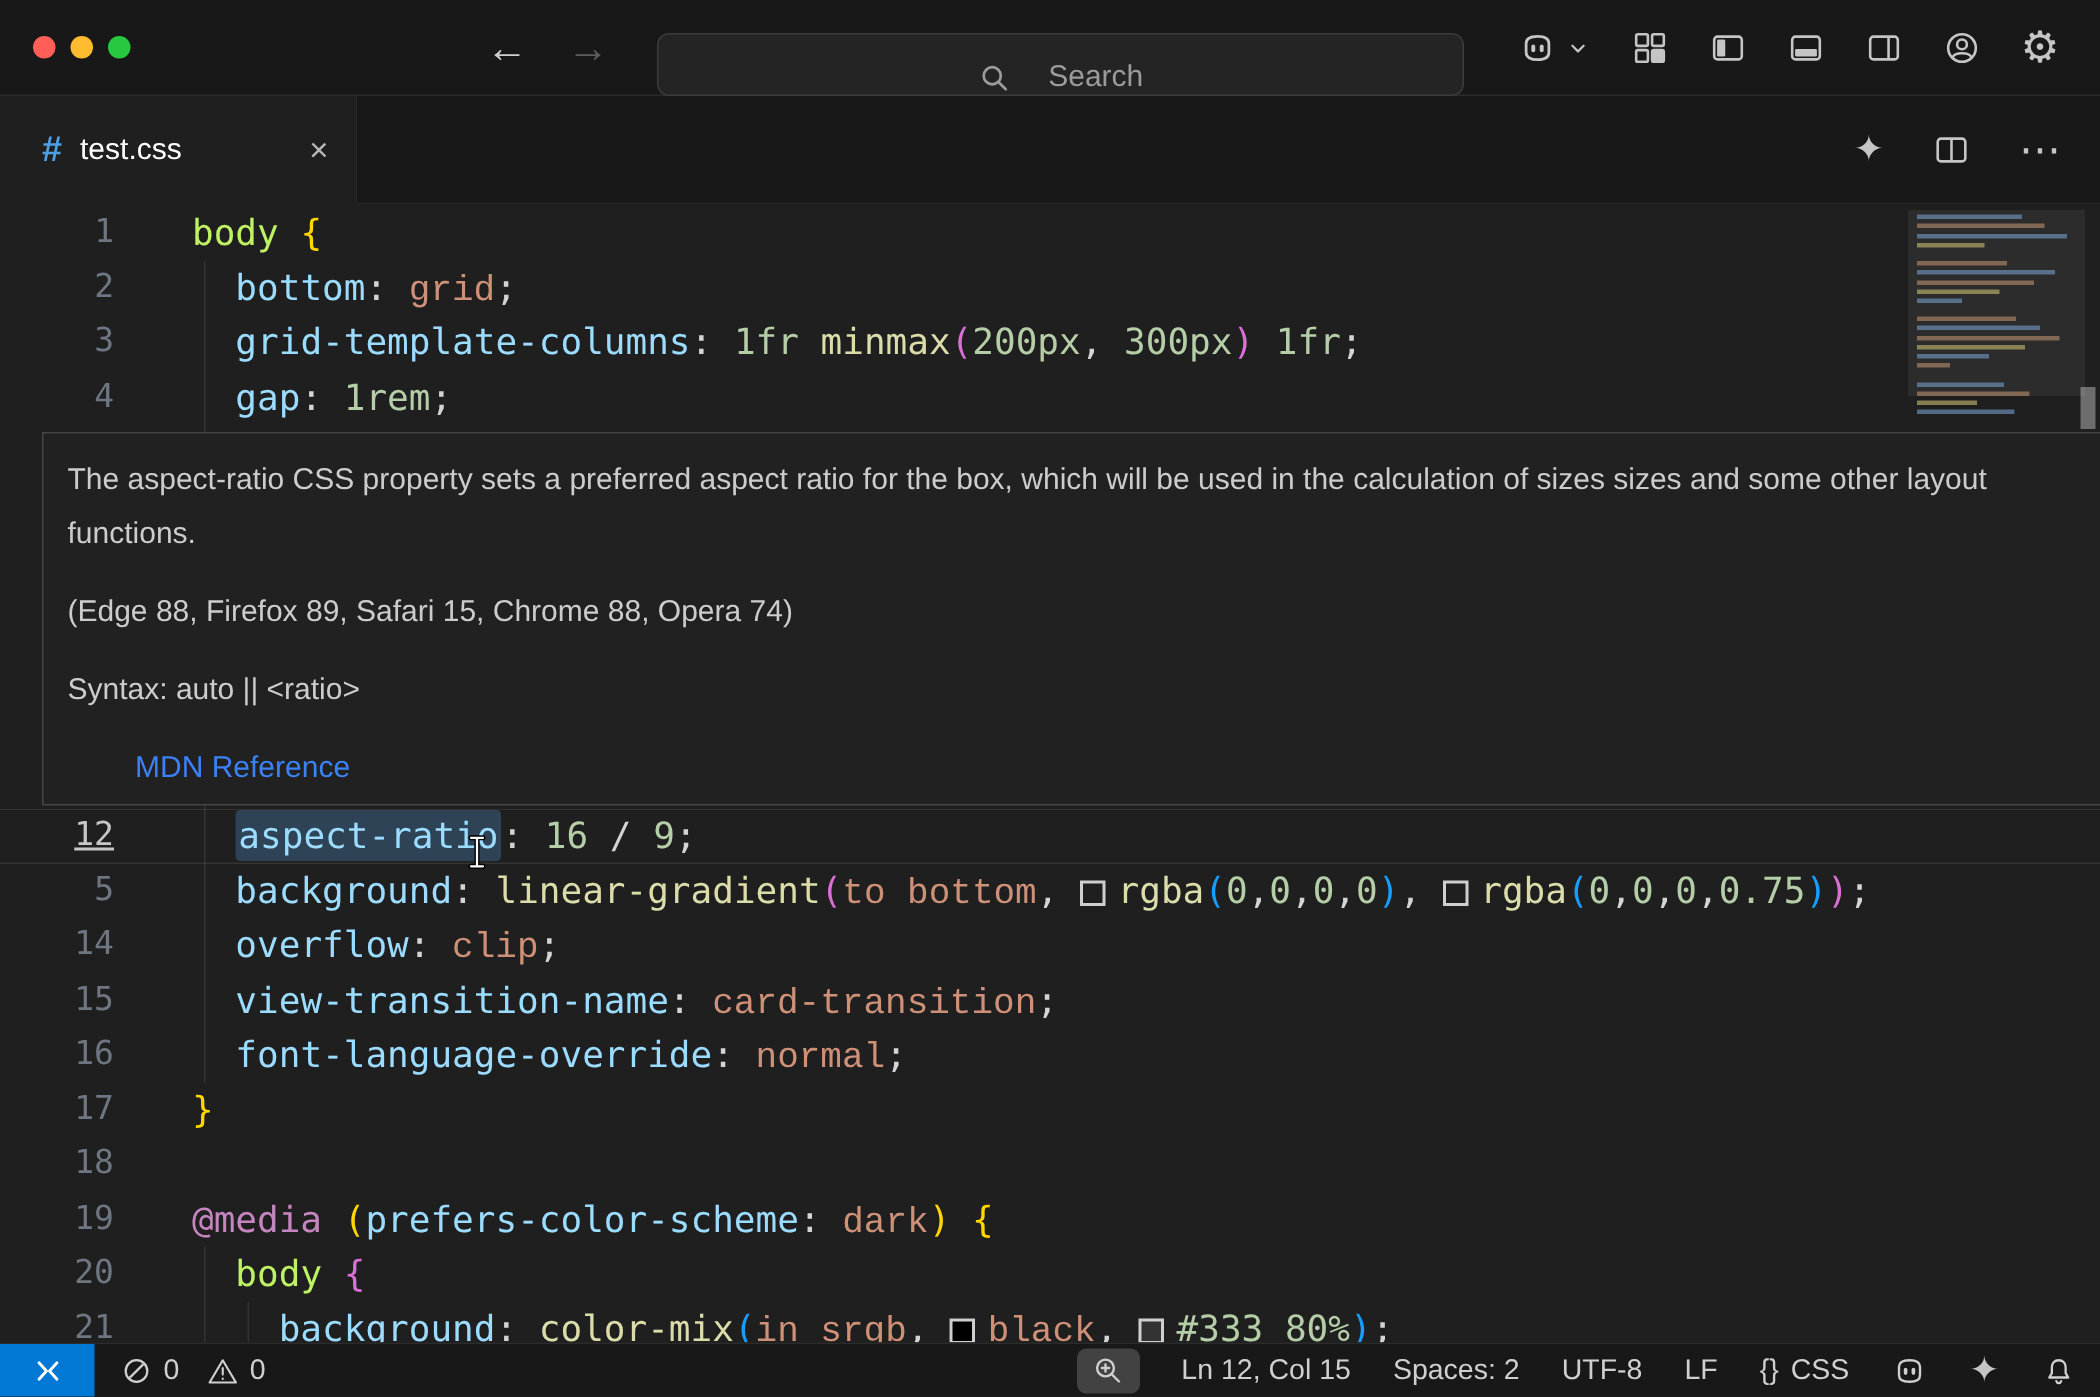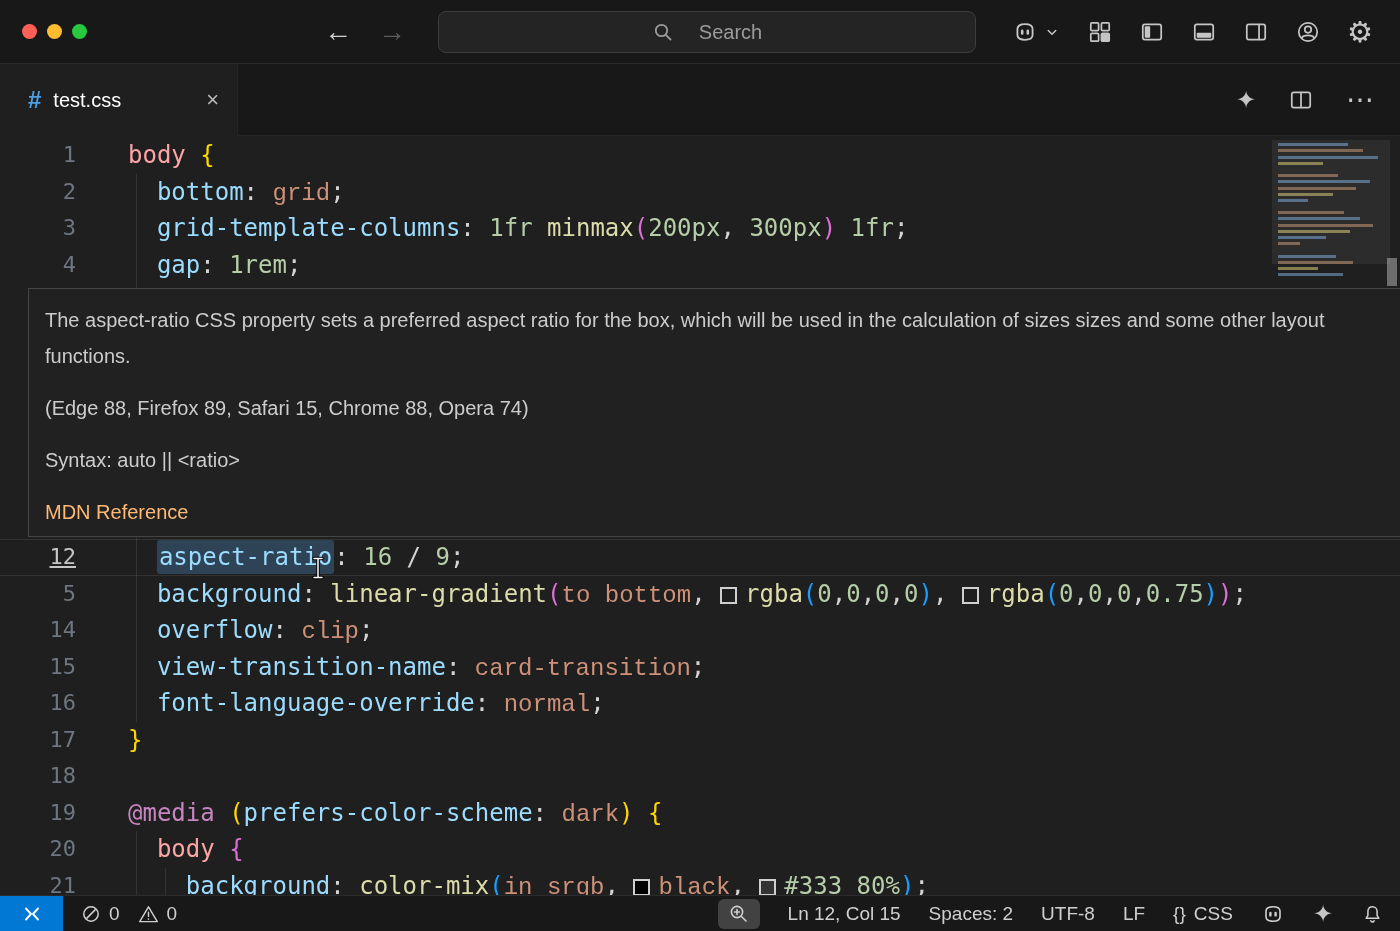--- a/index.html
+++ b/index.html
@@ -10,23 +10,23 @@
 
   
   .titlebar { position:absolute; top:0; left:0; width:1400px; height:64px;
               background:#181818; border-bottom:1px solid #2b2b2b; }
   .traffic { position:absolute; left:22px; top:24px; display:flex; gap:10px; }
   .tl { width:15px; height:15px; border-radius:50%; display:inline-block; }
   .tl.red { background:#ff5f57; } .tl.yellow { background:#febc2e; } .tl.green { background:#28c840; }
   .nav-arrows { position:absolute; left:324px; top:0; height:64px; display:flex; align-items:center; gap:26px; }
   .arrow { font-size:28px; color:#cfcfcf; cursor:default; }
   .arrow.disabled { color:#5c5c5c; }
-  .searchbox { position:absolute; left:438px; top:11px; width:538px; height:42px;
+  .searchbox { position:absolute; left:438px; top:22px; width:538px; height:42px;
                background:#242424; border:1px solid #3c3c3c; border-radius:8px;
-               display:flex; align-items:center; justify-content:center; gap:25px;
+               display:flex; align-items:flex-end; justify-content:center; gap:25px;
                color:#9b9b9b; font-size:20px; }
   .tb-icons { position:absolute; right:14px; top:0; height:64px; display:flex; align-items:center; }
   .tb-icon { padding:0 13px; display:flex; align-items:center; }
   .gear-glyph { font-size:29px; color:#c5c5c5; line-height:1; }
 
   
   .tabbar { position:absolute; top:64px; left:0; width:1400px; height:72px;
             background:#181818; border-bottom:1px solid #252525; }
   .tab { position:absolute; left:0; top:0; width:238px; height:72px; background:#1f1f1f;
          border-right:1px solid #252525; display:flex; align-items:center;
@@ -42,21 +42,21 @@
   
   .editor { --lh:36.55px; position:absolute; top:136px; left:0; width:1400px; height:759px;
             background:#1f1f1f; overflow:hidden; }
   .code-lines { position:absolute; top:1px; left:0; right:0; }
   .code-line { display:flex; height:var(--lh); }
   .code-line.active { box-shadow: inset 0 1px 0 rgba(255,255,255,.09), inset 0 -1px 0 rgba(255,255,255,.09); }
   .gutter { flex:none; width:76px; text-align:right;
             font:22px/var(--lh) "DejaVu Sans Mono", monospace; color:#6e7681; }
   .code-line.active .gutter { color:#c6c6c6;text-decoration:underline; }
   .code { font:24px/var(--lh) "DejaVu Sans Mono", monospace; padding-left:52px; white-space:pre; color:#d4d4d4; }
-  .c-sel { color:#fca5a5; } .c-prop { color:#9cdcfe; } .c-val { color:#ce9178;font-family:Liberation Mono, monospace; }
+  .c-sel { color:#bef264; } .c-prop { color:#9cdcfe; } .c-val { color:#ce9178;font-family:Liberation Mono, monospace; }
   .c-num { color:#b5cea8; } .c-fn { color:#dcdcaa; } .c-punc { color:#d4d4d4; }
   .c-b1 { color:#ffd700; } .c-b2 { color:#da70d6; } .c-b3 { color:#179fff; }
   .c-at { color:#c586c0; }
   .c-hl { background:#2e4356; border-radius:3px; padding:3px 2px; }
   .swatch { display:inline-block; width:17px; height:17px; border:2px solid #cfcfcf;
             vertical-align:-2px; margin-right:8px; background:transparent; }
   .guide { position:absolute; width:1px; background:#333333; }
   .minimap { position:absolute; right:10px; top:4px; width:118px; height:150px; overflow:hidden; }
   .mm-slider { position:absolute; left:0; top:0; width:118px; height:124px; background:rgba(255,255,255,.06); }
   .minimap i { display:block; height:3px; margin:3.2px 0 0 6px; opacity:.55; }
@@ -64,21 +64,21 @@
   .mm-gap { background:transparent !important; }
   .vscroll-thumb { position:absolute; right:3px; top:122px; width:10px; height:28px;
                    background:rgba(255,255,255,.35); }
 
   
   .hover-tooltip { position:absolute; left:28px; top:288px; width:1373px; height:249px;
                    background:#212121; border:1px solid #454545; z-index:30;
                    padding:13px 18px 0 16px; font-size:20px; line-height:36px; color:#cccccc;
                    overflow:hidden; }
   .hover-tooltip p { margin:0 0 16px 0; max-width:1336px; }
-  .hover-link { color:#fdba74; text-decoration:none; cursor:pointer; }
+  .hover-link { color:#3b82f6; text-decoration:none; cursor:pointer;margin-left:45px; }
 
   
   .mouse-cursor { position:absolute; left:310px; top:556px; z-index:40; }
 
   
   .statusbar { position:absolute; bottom:0; left:0; width:1400px; height:36px;
                background:#181818; border-top:1px solid #2b2b2b; font-size:19px; color:#cfcfcf; }
   .sb-left { position:absolute; left:0; top:0; height:36px; display:flex; align-items:center; }
   .remote { width:63px; height:36px; background:#0078d4; display:flex;
             align-items:center; justify-content:center; }

